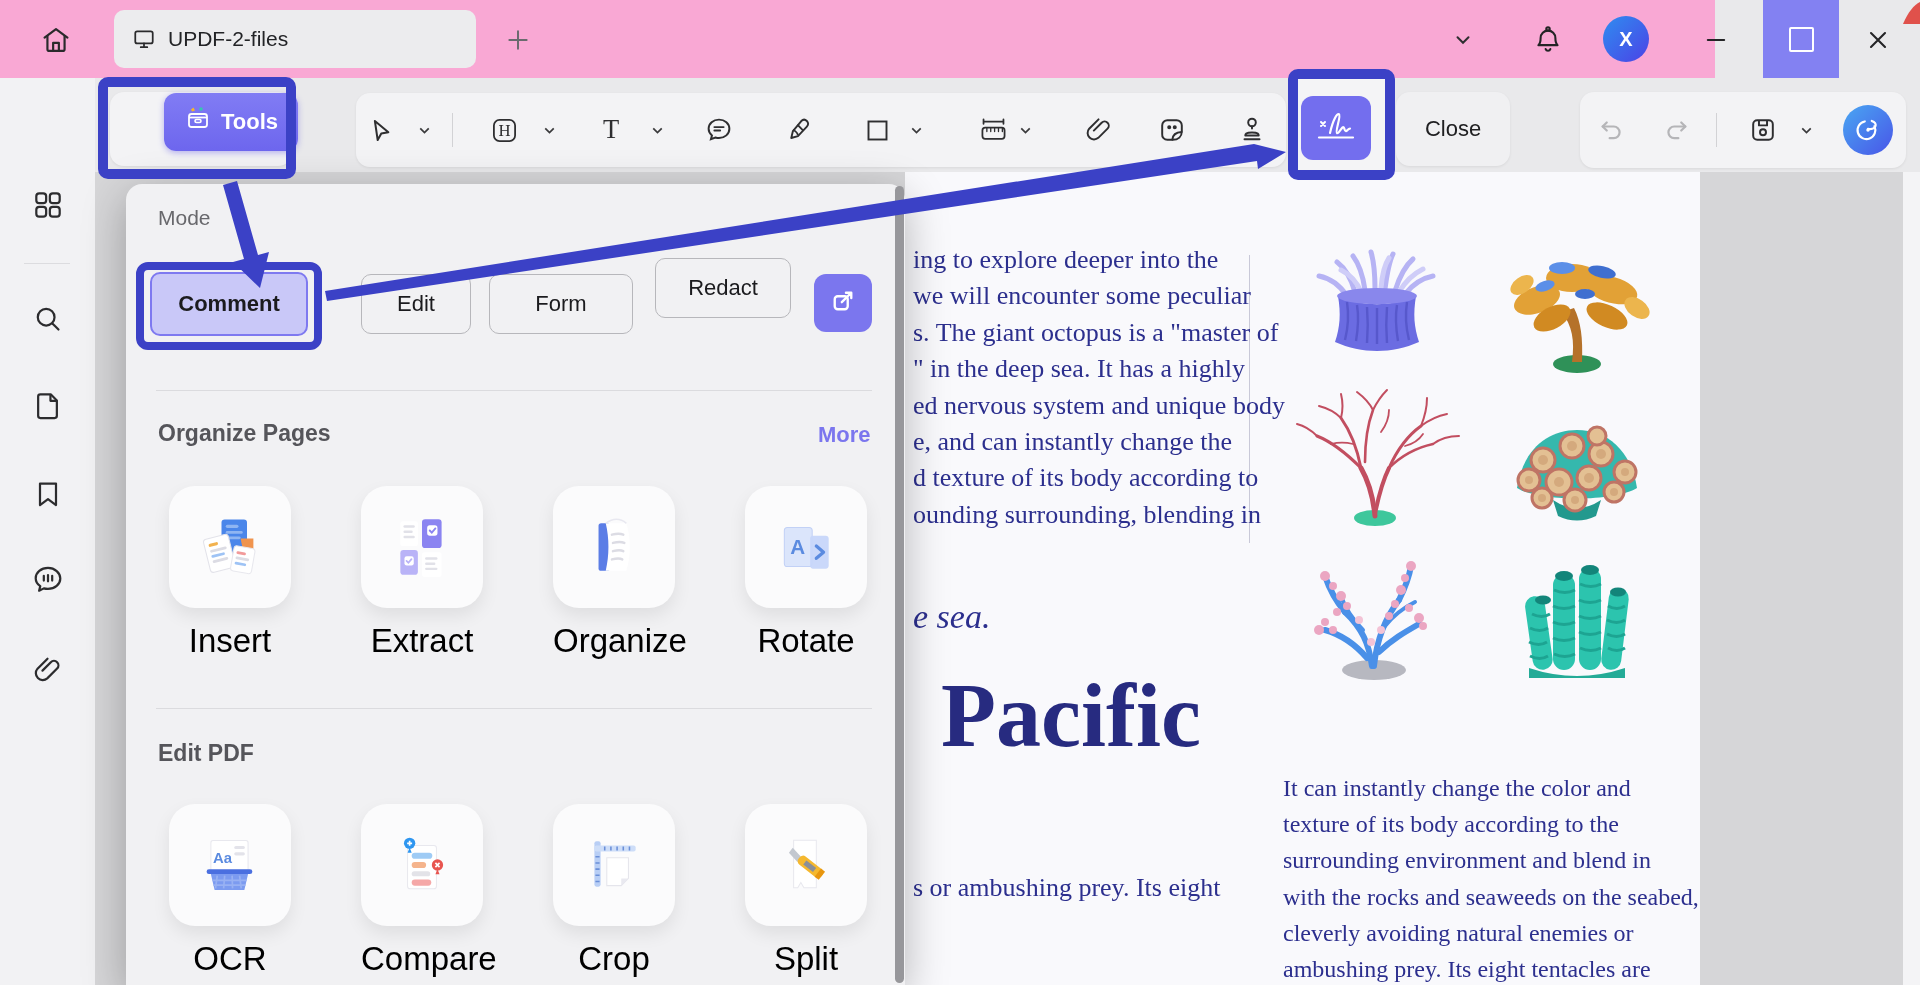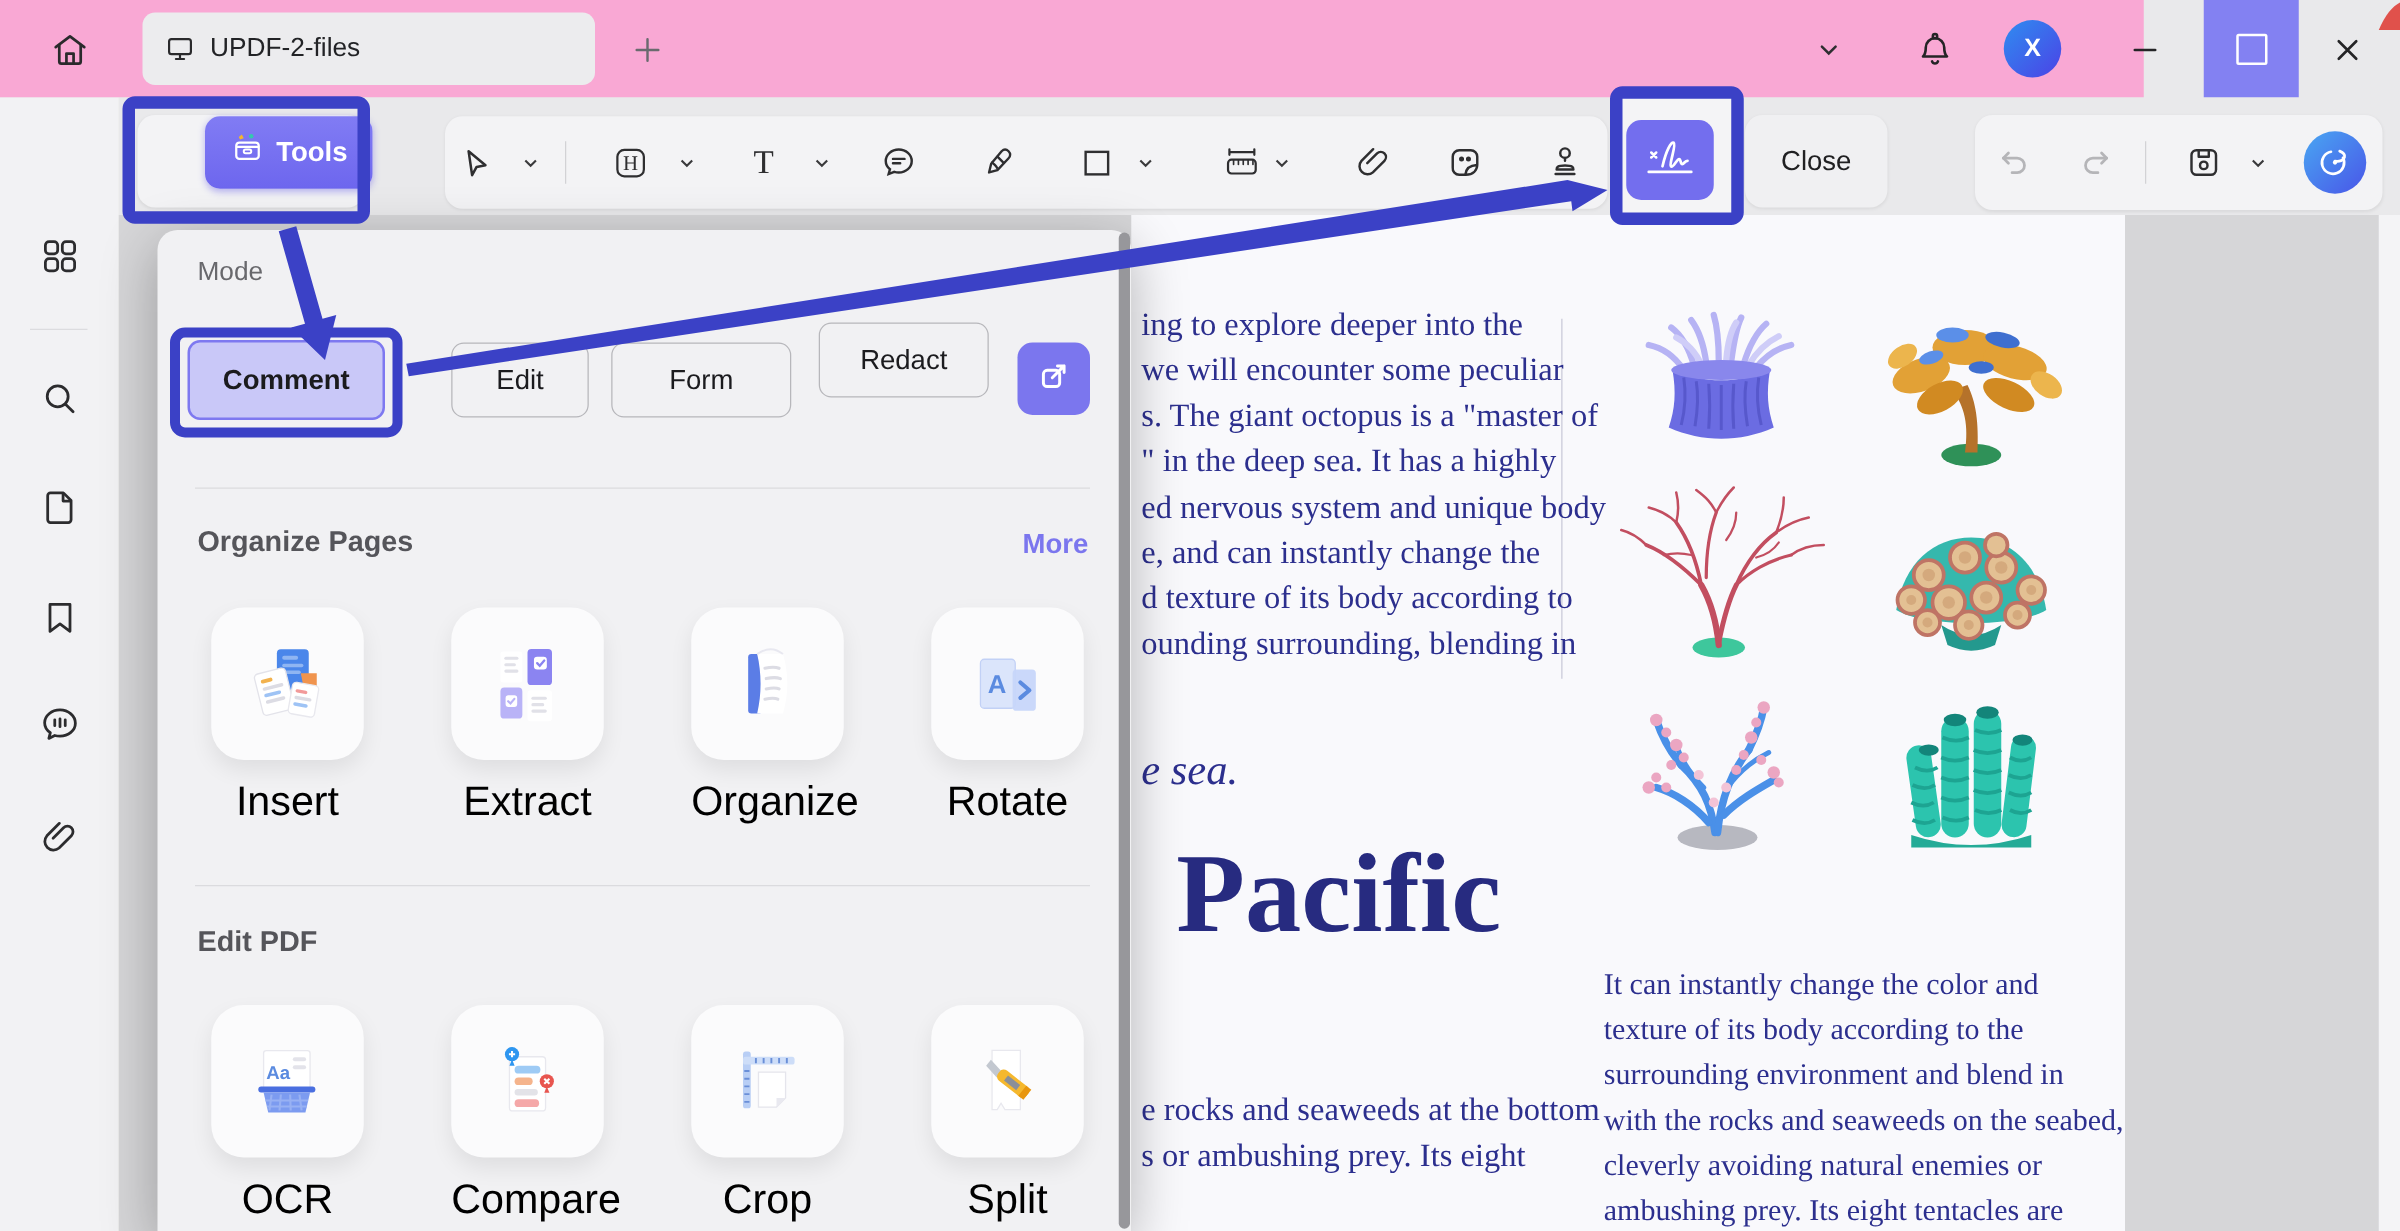--- a/index.html
+++ b/index.html
@@ -332,21 +332,20 @@
     <div>ed nervous system and unique body</div>
     <div>e, and can instantly change the</div>
     <div>d texture of its body according to</div>
     <div>ounding surrounding, blending in</div>
   </div>
 
   <div class="dcol serif" style="left:8px; top:426px; font-size:34px; font-style:italic;">e sea.</div>
   <div class="dcol serif" style="left:36px; top:492px; font-size:90px; font-weight:bold; color:#272b80;">Pacific</div>
 
   <div class="dcol serif" style="left:8px; top:698px; font-size:26px; line-height:36.6px;">
-    <div>e rocks and seaweeds at the bottom</div>
     <div>s or ambushing prey. Its eight</div>
   </div>
 
   <div class="dcol serif" style="left:378px; top:598px; font-size:24px; line-height:36.2px;">
     <div>It can instantly change the color and</div>
     <div>texture of its body according to the</div>
     <div>surrounding environment and blend in</div>
     <div>with the rocks and seaweeds on the seabed,</div>
     <div>cleverly avoiding natural enemies or</div>
     <div>ambushing prey. Its eight tentacles are</div>

